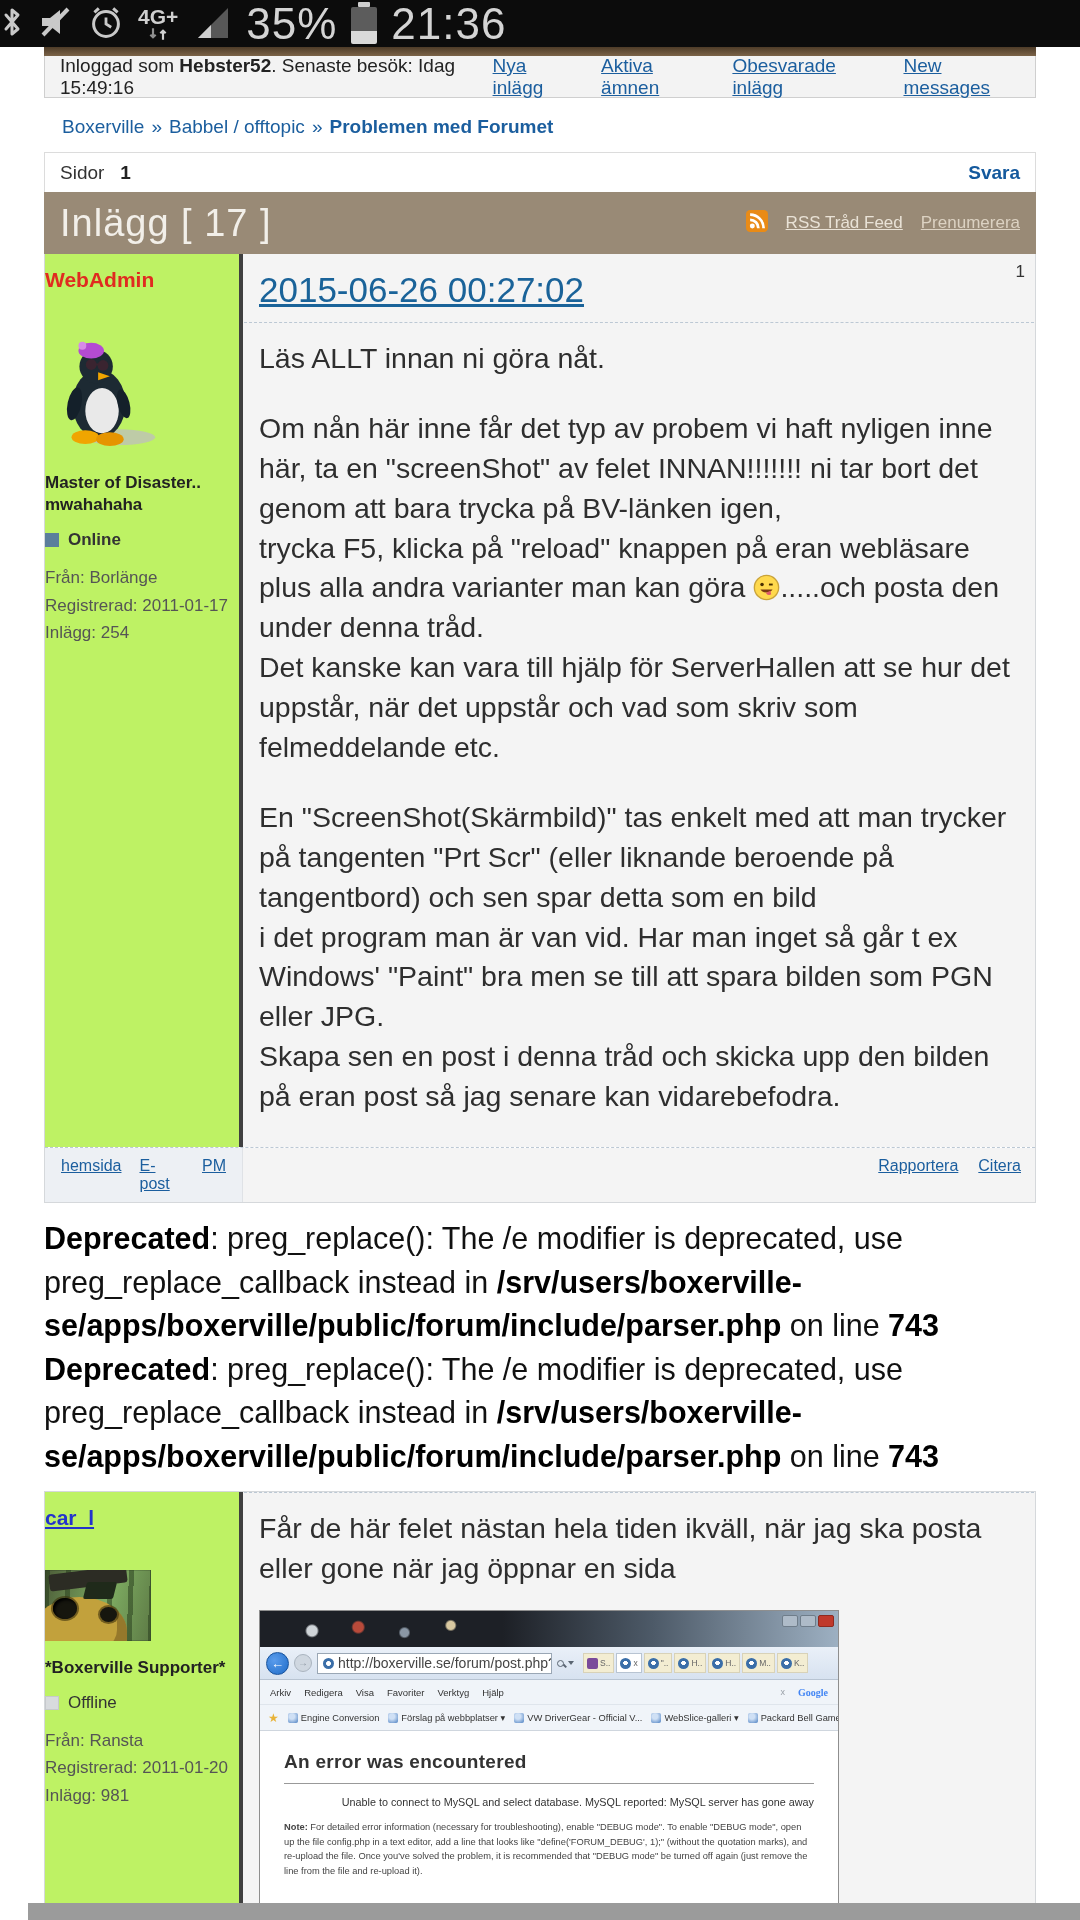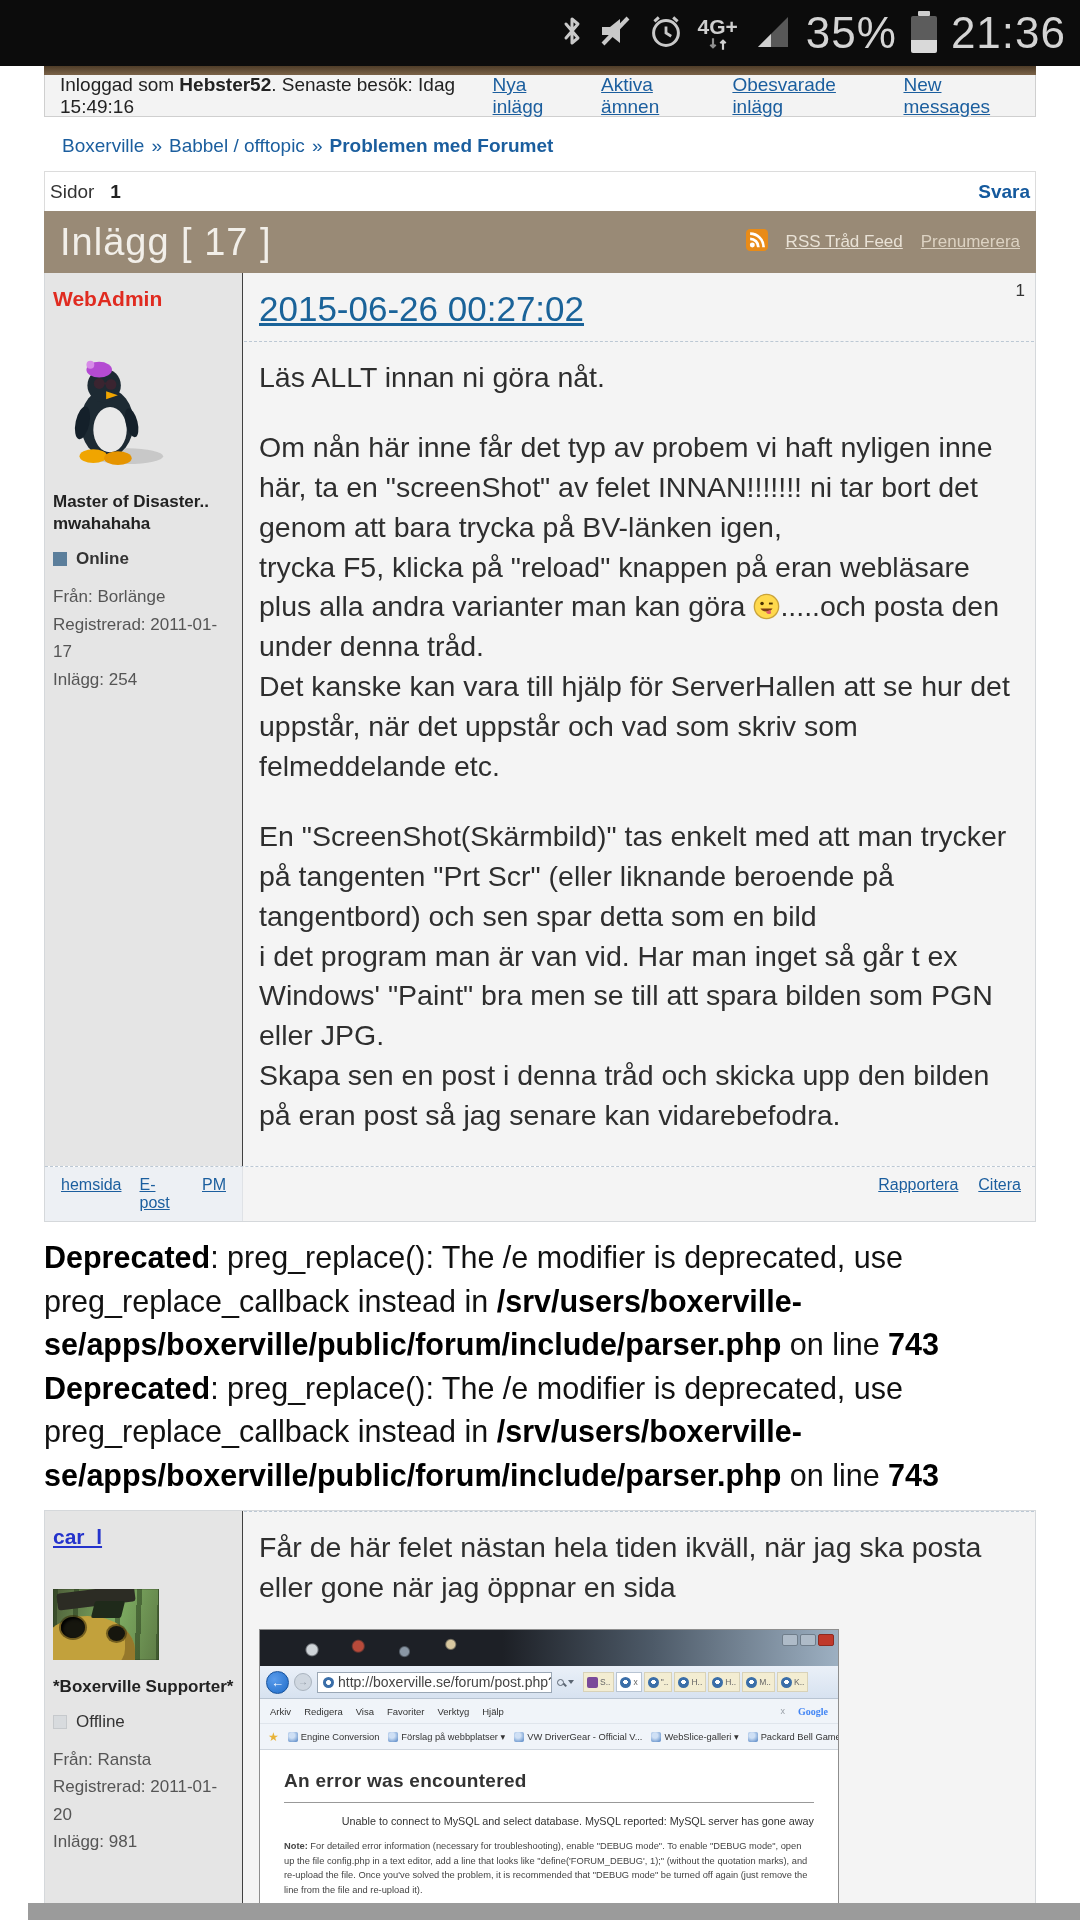--- a/index.html
+++ b/index.html
@@ -3,22 +3,22 @@
 <meta charset="utf-8">
 <style>
   * { margin:0; padding:0; box-sizing:border-box; }
   html,body { width:1080px; }
   body {
     height:1920px; overflow:hidden; position:relative;
     background:#fff; font-family:"Liberation Sans","DejaVu Sans",sans-serif; color:#333;
   }
   
   .statusbar {
-    height:66px; background:#0c0c0c; display:flex; align-items:center;
-    justify-content:flex-end; gap:14px; padding-right:14px;
+    height:47px; background:#0c0c0c; display:flex; align-items:center;
+    gap:14px; padding-right:14px;
   }
   .statusbar .bigtxt { font-size:44px; color:#d4d4d4; letter-spacing:1px; }
   .net { display:flex; flex-direction:column; align-items:center; line-height:1; }
   .net .nettype { font-size:21px; color:#cfcfcf; font-weight:bold; }
   .batt { width:26px; height:44px; display:flex; flex-direction:column; align-items:center; }
   .batt .cap { width:12px; height:5px; background:#cfcfcf; border-radius:1px; }
   .batt .bod { width:26px; height:37px; border-radius:2px;
     background:linear-gradient(to top,#d9d9d9 0 13px,#5c5c5c 13px); }
   
   .c { width:992px; margin-left:44px; }
@@ -26,34 +26,34 @@
   .session { height:42px; background:#f3f3f3; border:1px solid #cfcfcf; border-top:none;
     display:flex; align-items:center; justify-content:space-between; padding:0 15px; font-size:19px; }
   .session .s-left { color:#222; }
   .session .s-links { display:flex; gap:28px; }
   a.blue, .s-links a { color:#1b5e9e; text-decoration:underline; cursor:pointer; font-size:19px; }
   .breadcrumb { margin:18px 0 0 62px; font-size:19px; color:#1b5e9e; }
   .breadcrumb a { color:#1b5e9e; text-decoration:none; cursor:pointer; }
   .breadcrumb .sep { margin:0 7px; color:#1b5e9e; }
   .breadcrumb .cur { font-weight:bold; }
   .pagerow { margin-top:14px; height:40px; background:#fff; border:1px solid #dcdcdc; border-bottom:none;
-    display:flex; align-items:center; justify-content:space-between; padding:0 5px; font-size:19px; }
+    display:flex; align-items:center; justify-content:space-between; padding:0 15px; font-size:19px; }
   .pagerow .pglabel { color:#333; }
   .pagerow .pgnum { font-weight:bold; margin-left:16px; color:#222; }
   .pagerow .reply { font-weight:bold; color:#14599d; text-decoration:none; cursor:pointer; }
   .threadbar { height:62px; background:#998a76; display:flex; align-items:center;
     justify-content:space-between; padding:0 16px; }
   .threadbar .ttl { font-size:38px; color:#f2efe9; letter-spacing:1px; }
   .threadbar .right { display:flex; align-items:center; gap:18px; }
   .threadbar .right a { color:#e9e2d6; font-size:17px; text-decoration:underline; cursor:pointer; }
   .threadbar .right a.sub { color:#dcd2c2; }
   
   .card { border:1px solid #d5d8db; border-top:none; }
   .pgrid { display:grid; grid-template-columns:198px 1fr; }
-  .prof { background:#e5e5e5; border-right:1px solid #404040; padding:14px 8px 18px; }
+  .prof { background:#bef264; border-right:4px solid #404040; padding:14px 0 18px; }
   .prof .author { font-size:21px; font-weight:bold; }
   .prof .author.red { color:#e02b20; }
   .prof .author.link { color:#2433cc; text-decoration:underline; cursor:pointer; }
   .prof .avatar { margin-top:40px; }
   .prof .usertitle { margin-top:16px; font-size:17px; font-weight:bold; color:#222; line-height:1.3; }
   .statusrow { margin-top:14px; display:flex; align-items:center; gap:9px; }
   .statusrow .sq { width:14px; height:14px; }
   .sq.on { background:#5b7e9b; }
   .sq.off { background:#d8dbde; border:1px solid #c6c9cc; }
   .statusrow .slabel { font-size:17px; color:#333; }

